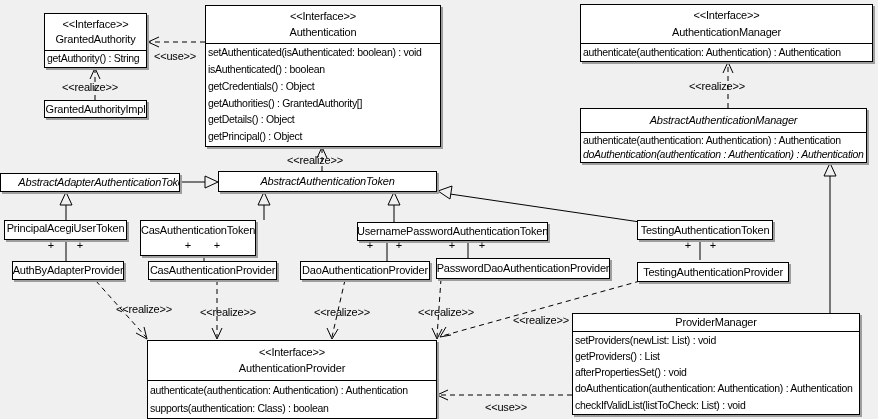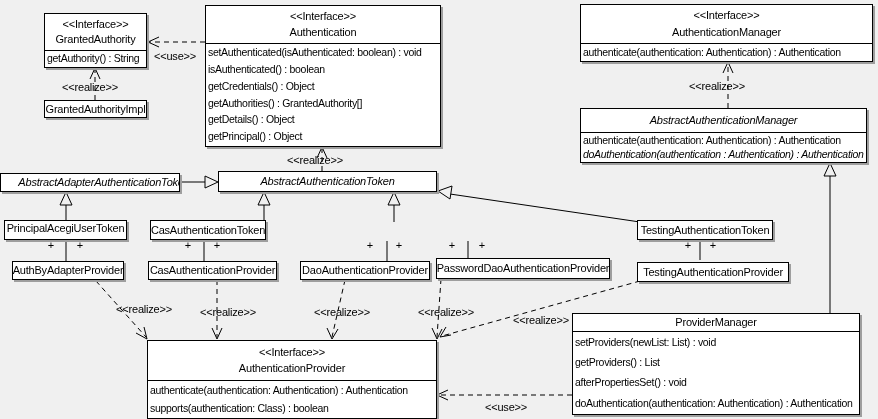--- a/index.html
+++ b/index.html
@@ -198,23 +198,28 @@
     <div class="uml-class" style="left: 218px; top: 171px; width: 219px; height: 21px;">
       <div class="uml-title" style="height: 19px;">
         <div class="cls-name italic">AbstractAuthenticationToken</div>
       </div>
     </div>
     <div class="uml-class" style="left: 4px; top: 220px; width: 123px; height: 20px;">
       <div class="uml-title" style="height: 14px;">
         <div class="cls-name">PrincipalAcegiUserToken</div>
       </div>
     </div>
-    <div class="uml-class" style="left: 150px; top: 220px; width: 116px; height: 20px;">
+    <div class="uml-class" style="left: 140px; top: 220px; width: 116px; height: 36px;">
       <div class="uml-title" style="height: 18px;">
         <div class="cls-name">CasAuthenticationToken</div>
+      </div>
+    </div>
+    <div class="uml-class" style="left: 357px; top: 222px; width: 191px; height: 19px;">
+      <div class="uml-title" style="height: 17px;">
+        <div class="cls-name">UsernamePasswordAuthenticationToken</div>
       </div>
     </div>
     <div class="uml-class" style="left: 637px; top: 220px; width: 136px; height: 20px;">
       <div class="uml-title" style="height: 18px;">
         <div class="cls-name">TestingAuthenticationToken</div>
       </div>
     </div>
     <div class="uml-class" style="left: 12px; top: 261px; width: 112px; height: 19px;">
       <div class="uml-title" style="height: 17px;">
         <div class="cls-name">AuthByAdapterProvider</div>
@@ -252,20 +257,21 @@
     </div>
     <div class="uml-class" style="left: 572px; top: 313px; width: 288px; height: 102px;">
       <div class="uml-title has-sep" style="height: 18px;">
         <div class="cls-name">ProviderManager</div>
       </div>
       <div class="uml-methods" style="height: 81px;">
         <div class="uml-method">setProviders(newList: List) : void</div>
         <div class="uml-method">getProviders() : List</div>
         <div class="uml-method">afterPropertiesSet() : void</div>
         <div class="uml-method">doAuthentication(authentication: Authentication) : Authentication</div>
+        <div class="uml-method">checkIfValidList(listToCheck: List) : void</div>
       </div>
     </div>
     <div class="edge-label" style="left: 175px; top: 56px;">&lt;&lt;use&gt;&gt;</div>
     <div class="edge-label" style="left: 90px; top: 87px;">&lt;&lt;realize&gt;&gt;</div>
     <div class="edge-label" style="left: 315px; top: 160px;">&lt;&lt;realize&gt;&gt;</div>
     <div class="edge-label" style="left: 717px; top: 86px;">&lt;&lt;realize&gt;&gt;</div>
     <div class="edge-label" style="left: 144px; top: 309px;">&lt;&lt;realize&gt;&gt;</div>
     <div class="edge-label" style="left: 228px; top: 312px;">&lt;&lt;realize&gt;&gt;</div>
     <div class="edge-label" style="left: 342px; top: 312px;">&lt;&lt;realize&gt;&gt;</div>
     <div class="edge-label" style="left: 446px; top: 312px;">&lt;&lt;realize&gt;&gt;</div>

